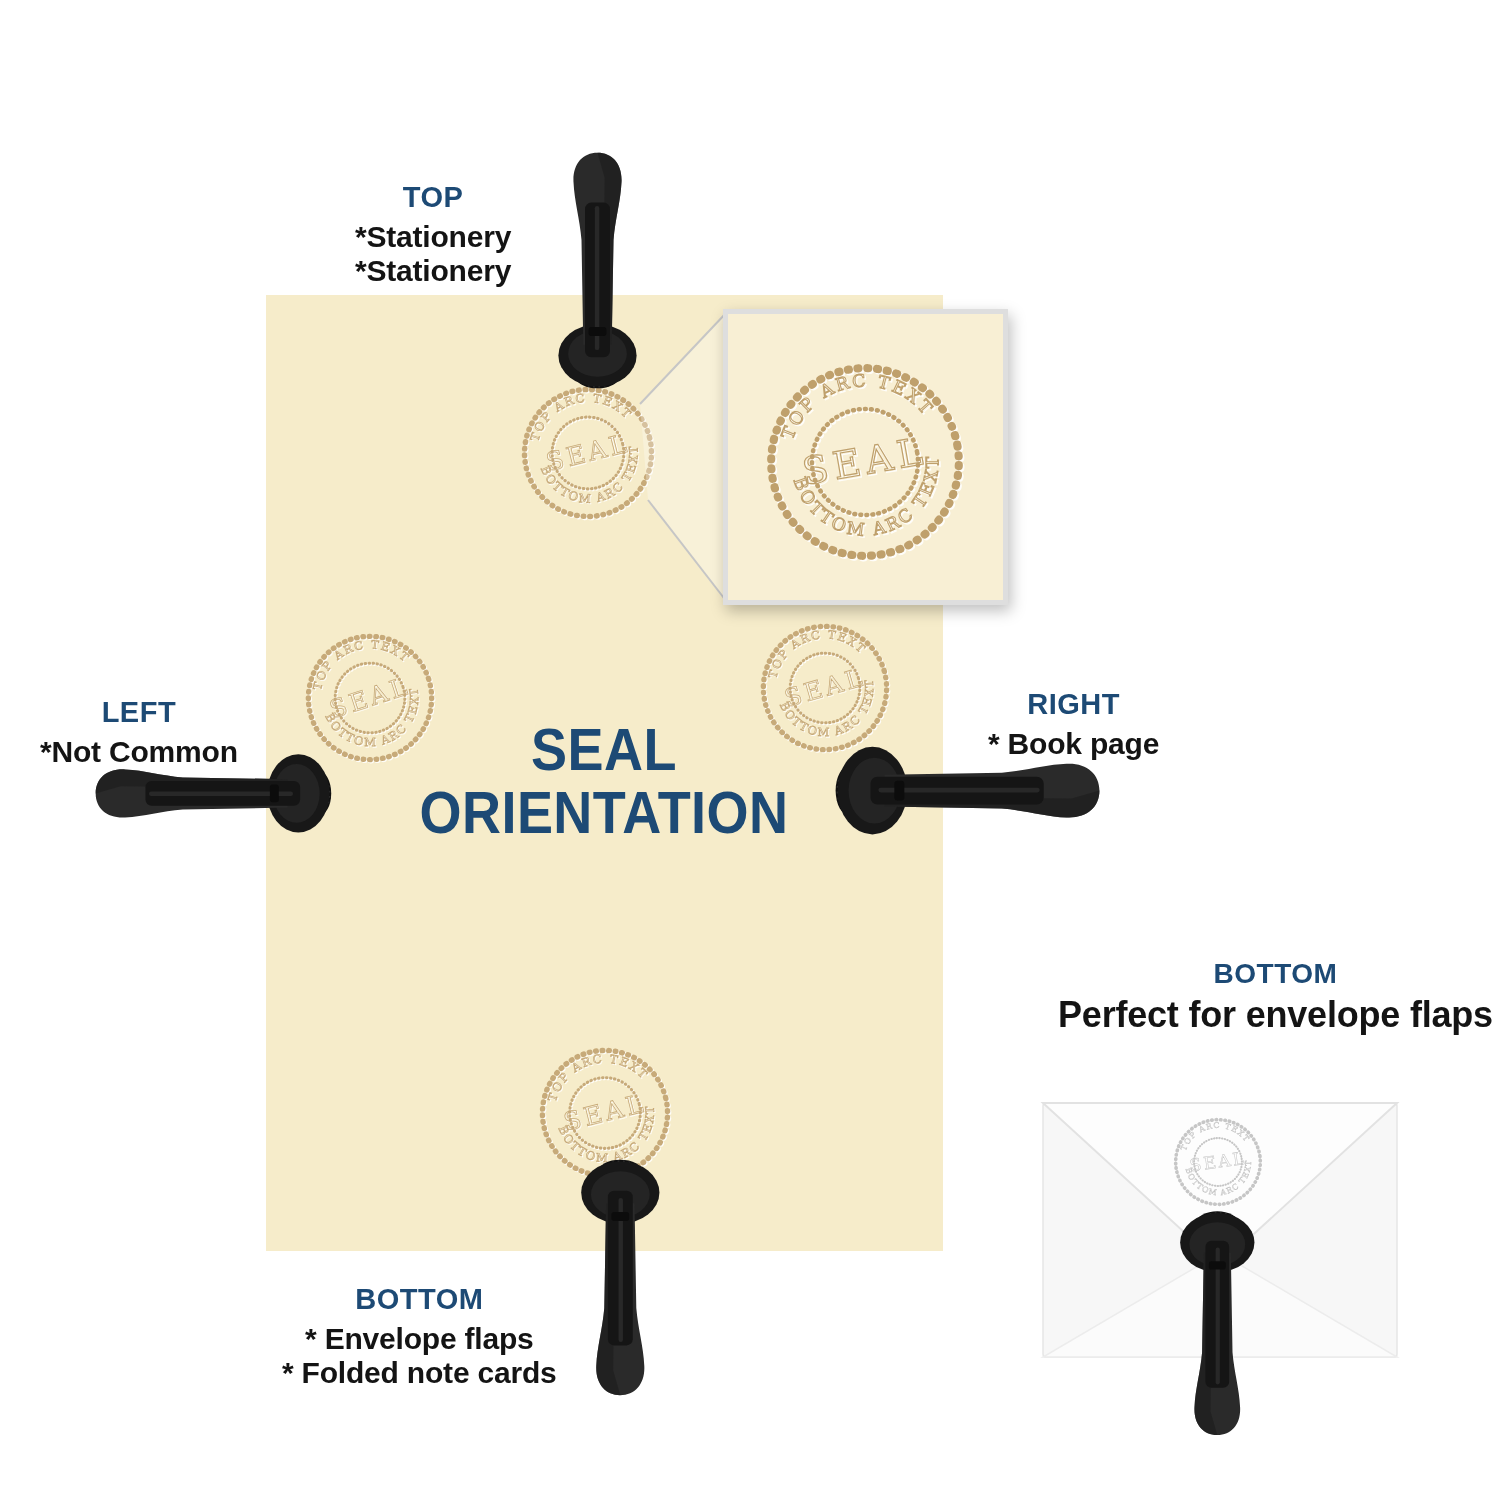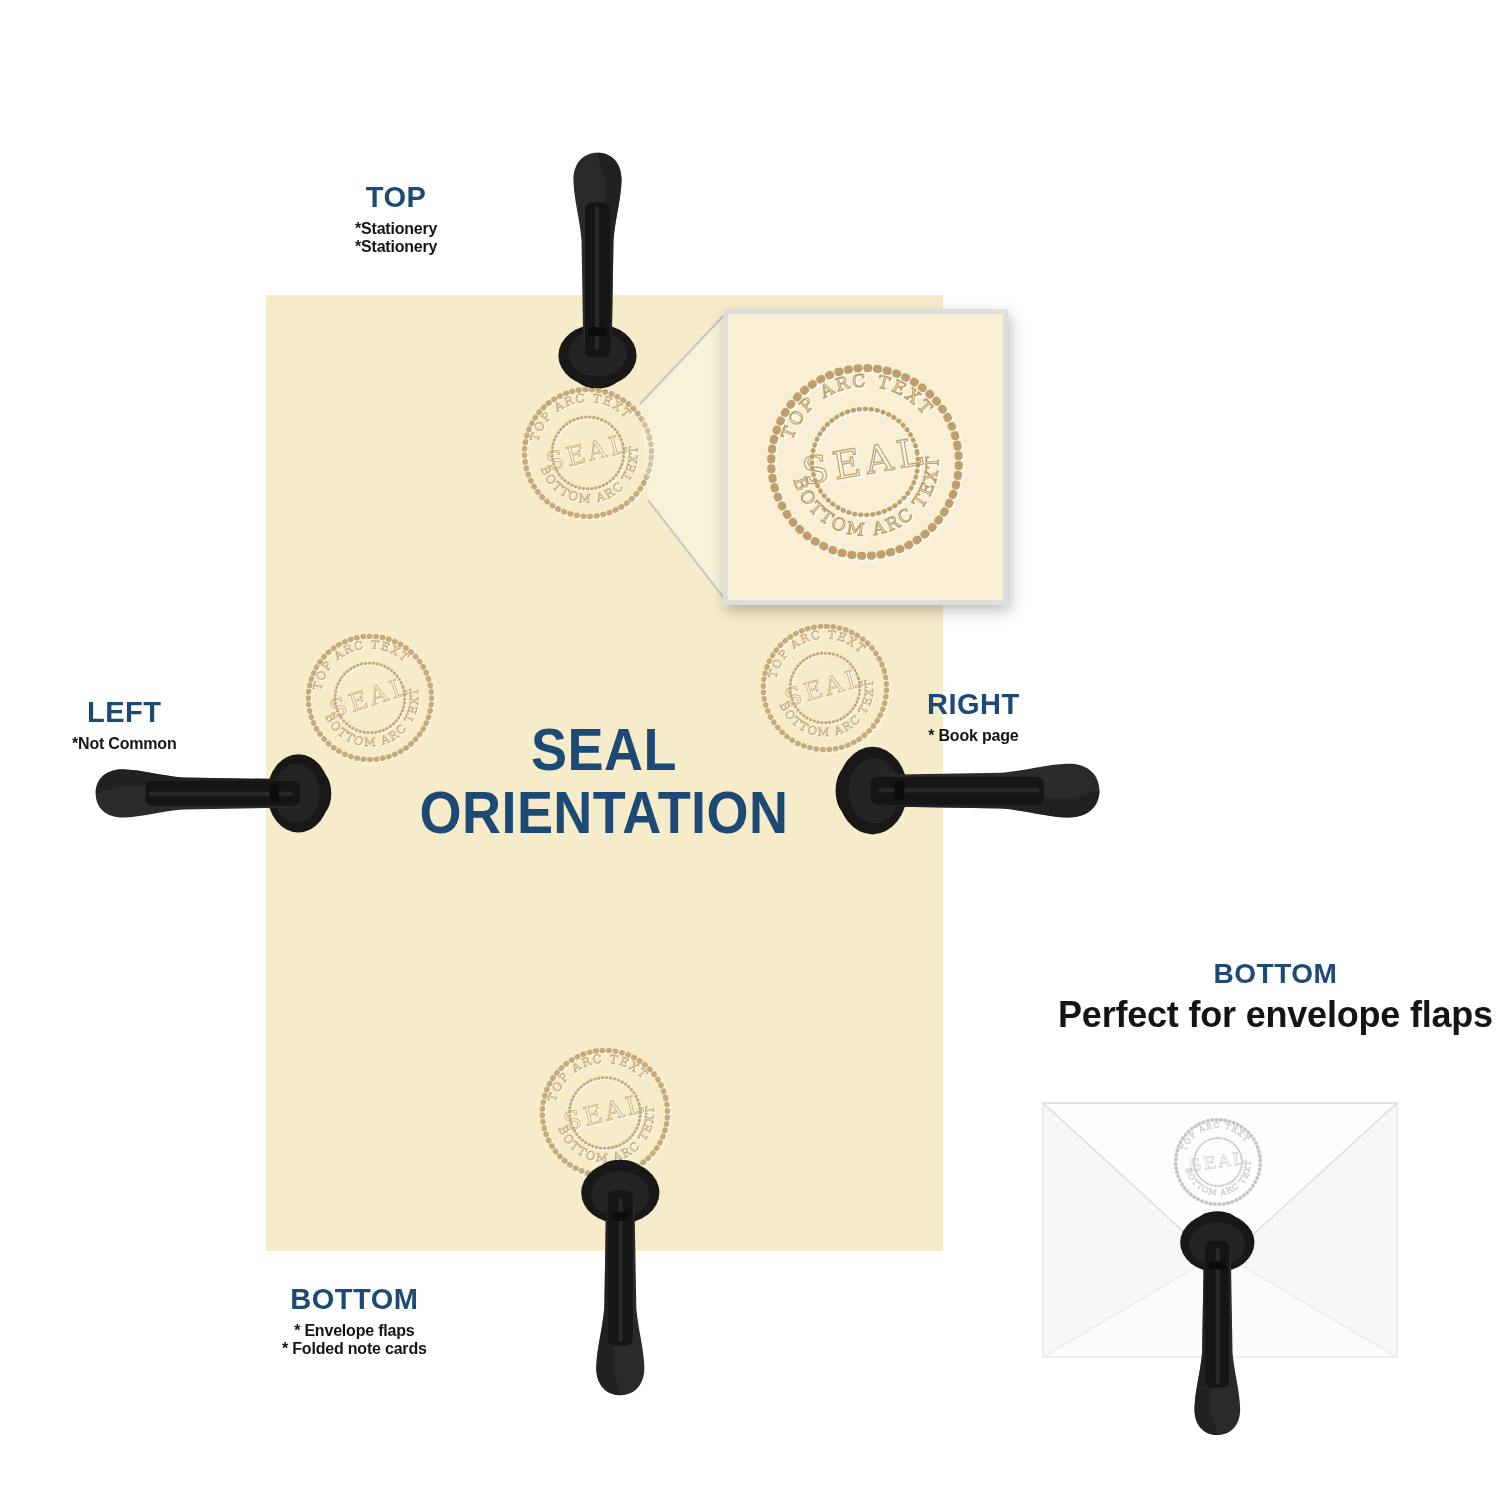--- a/index.html
+++ b/index.html
@@ -23,24 +23,24 @@
   }
   
   .center-label{
     left:304px;top:718px;width:600px;text-align:center;color:var(--blue,#1d4a75);
     font-weight:800;font-size:60px;line-height:1.05;letter-spacing:.5px;
     transform:scaleX(.9);transform-origin:center;
   }
   
   .note{line-height:1.16;text-align:center;}
   .note .hd{color:var(--blue,#1d4a75);font-weight:800;font-size:29px;letter-spacing:.5px;margin-bottom:5px;}
-  .note .it{color:#141414;font-weight:700;font-size:16px;letter-spacing:-.2px;}
+  .note .it{color:#141414;font-weight:700;font-size:30px;letter-spacing:-.2px;}
   .note-top{left:355px;top:181px;}
-  .note-left{left:72px;top:696px;}
-  .note-right{left:927px;top:688px;}
+  .note-left{left:40px;top:696px;}
+  .note-right{left:988px;top:688px;}
   .note-bl{left:282px;top:1283px;}
   .note-br{left:1058px;top:958px;}
   .note-br .hd{font-size:28px;margin-bottom:4px;}
   .note-br .it{font-size:36px;line-height:1.14;}
   svg.seal{overflow:visible;}
   .embosser{transform-origin:53.4px 204.5px;}
   .hiddendefs{position:absolute;width:0;height:0;overflow:hidden;}
 </style>
 </head>
 <body>

